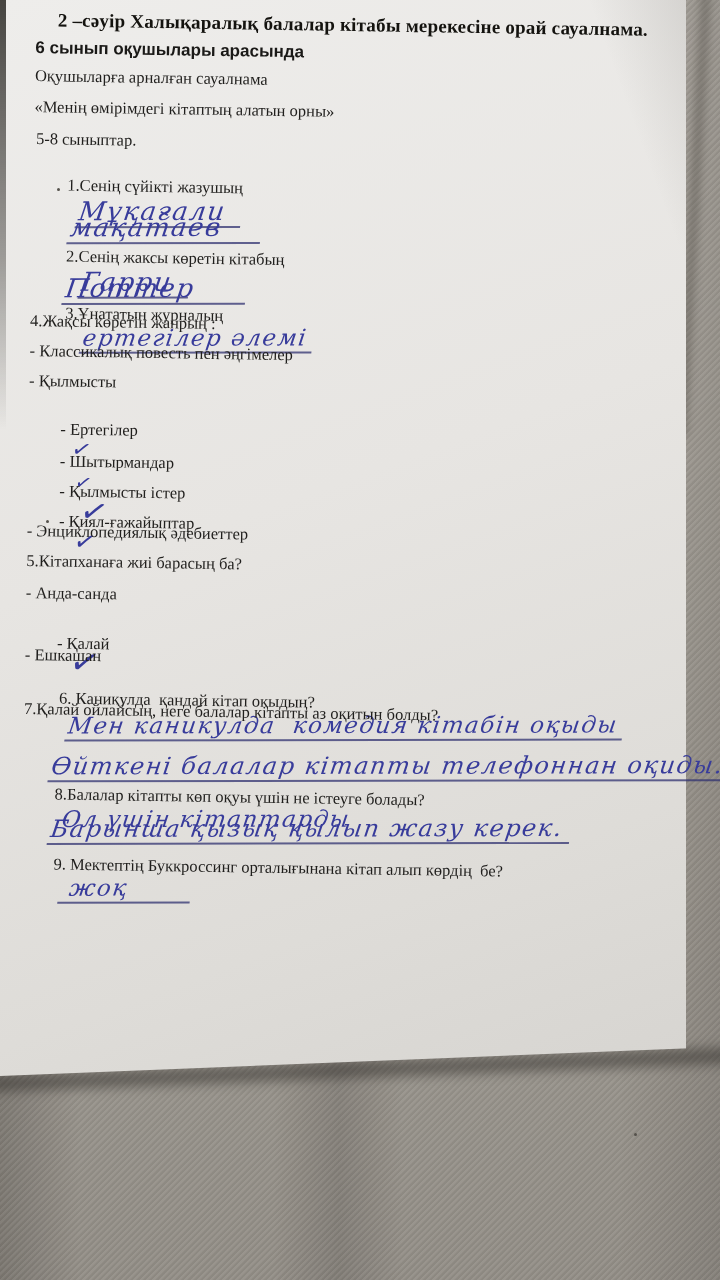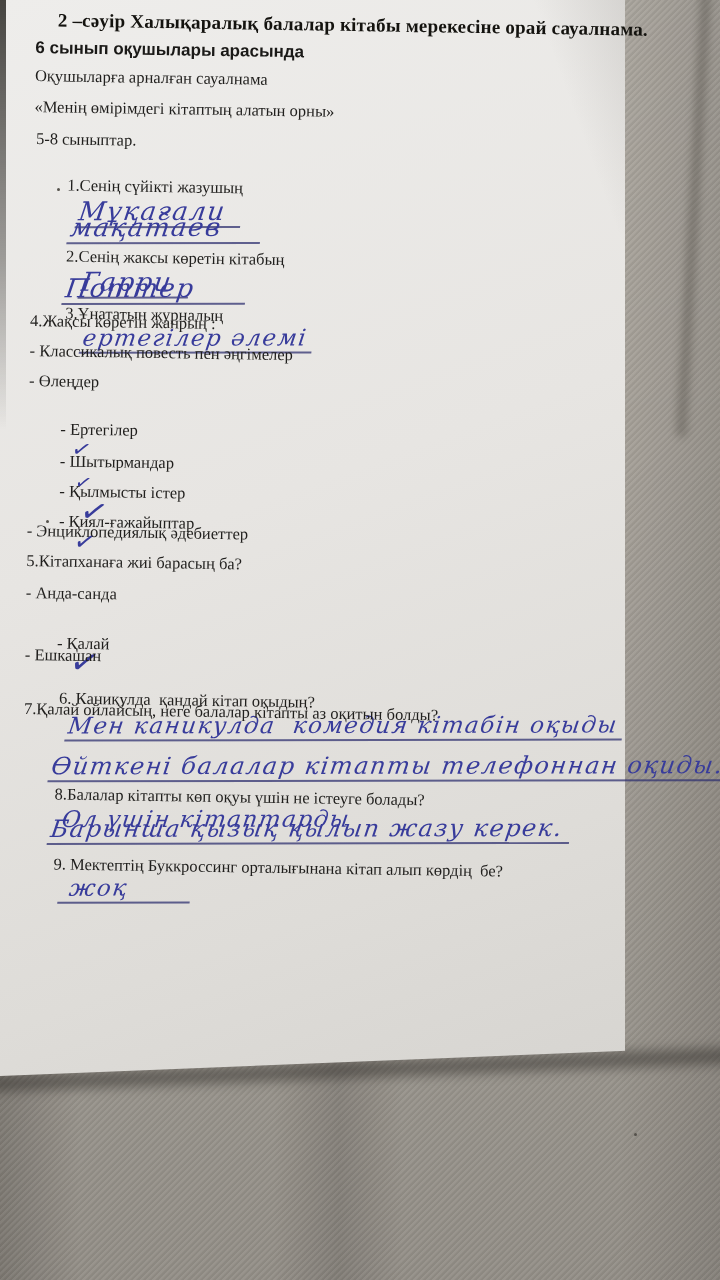--- a/index.html
+++ b/index.html
@@ -29,21 +29,21 @@
     background:#2e2b27;opacity:.5;filter:blur(6px);
     transform:rotate(-2.2deg);transform-origin:0 50%;
   }
   .shadow-right{
     position:absolute;left:701px;top:-8px;width:10px;height:445px;z-index:1;
     background:#4a463f;opacity:.4;filter:blur(4px);
     transform:rotate(3.2deg);transform-origin:50% 0;
   }
   
   .paper{
-    position:absolute;left:0;top:0;width:625px;height:1095px;z-index:2;
+    position:absolute;left:0;top:0;width:686px;height:1095px;z-index:2;
     clip-path:polygon(0 0, 696px 0, 720px 422px, 720px 1047px, 0 1076px);
     background:
       linear-gradient(250deg, rgba(90,86,80,0.15) 0%, rgba(90,86,80,0) 9%),
       linear-gradient(160deg, #eeedeb 0%, var(--paper) 45%, #dedcd8 78%, #d6d4d0 100%);
   }
   .content{
     position:absolute;left:0;top:0;width:720px;height:1090px;
     transform:rotate(0.9deg);transform-origin:30px 10px;
   }
   .line{position:absolute;white-space:pre;line-height:1.25;}
@@ -103,21 +103,21 @@
         <span class="hw u" style="font-size:26px;padding-right:52px">Поттер</span>
       </div>
 
       <div class="line" style="left:38px;top:283px">
         <span class="print">3.Ұнататын журналың</span>
         <span class="hw u" style="font-size:23px;margin-left:16px;vertical-align:-2px">ертегілер әлемі</span>
       </div>
 
       <div class="line print" style="left:35px;top:311px">4.Жақсы көретін жанрың :</div>
       <div class="line print" style="left:35px;top:341px">- Классикалық повесть пен әңгімелер</div>
-      <div class="line print" style="left:35px;top:371px">- Өлеңдер</div>
+      <div class="line print" style="left:35px;top:371px">- Қылмысты</div>
       <div class="line" style="left:35px;top:399px">
         <span class="print">- Ертегілер</span>
         <span class="check" style="font-size:22px;margin-left:12px;top:-2px">✓</span>
       </div>
       <div class="line" style="left:35px;top:431px">
         <span class="print">- Шытырмандар</span>
         <span class="check" style="font-size:19px;margin-left:16px">✓</span>
       </div>
       <div class="line" style="left:35px;top:461px">
         <span class="print">- Қылмысты істер</span>

